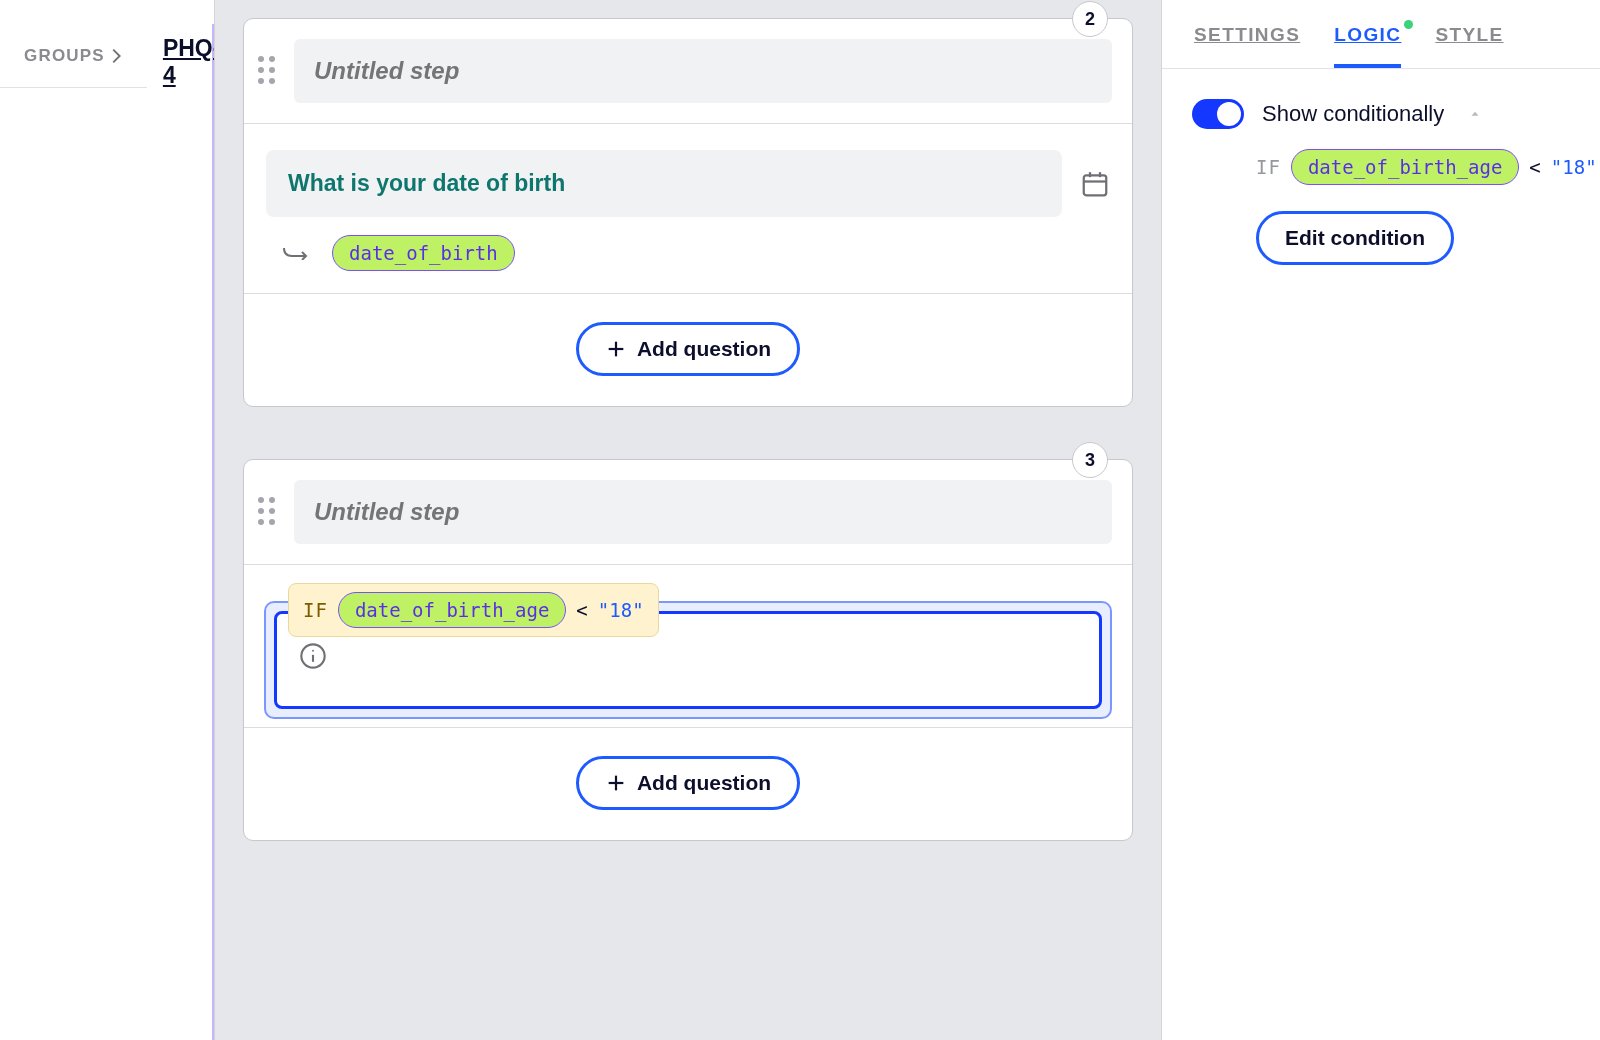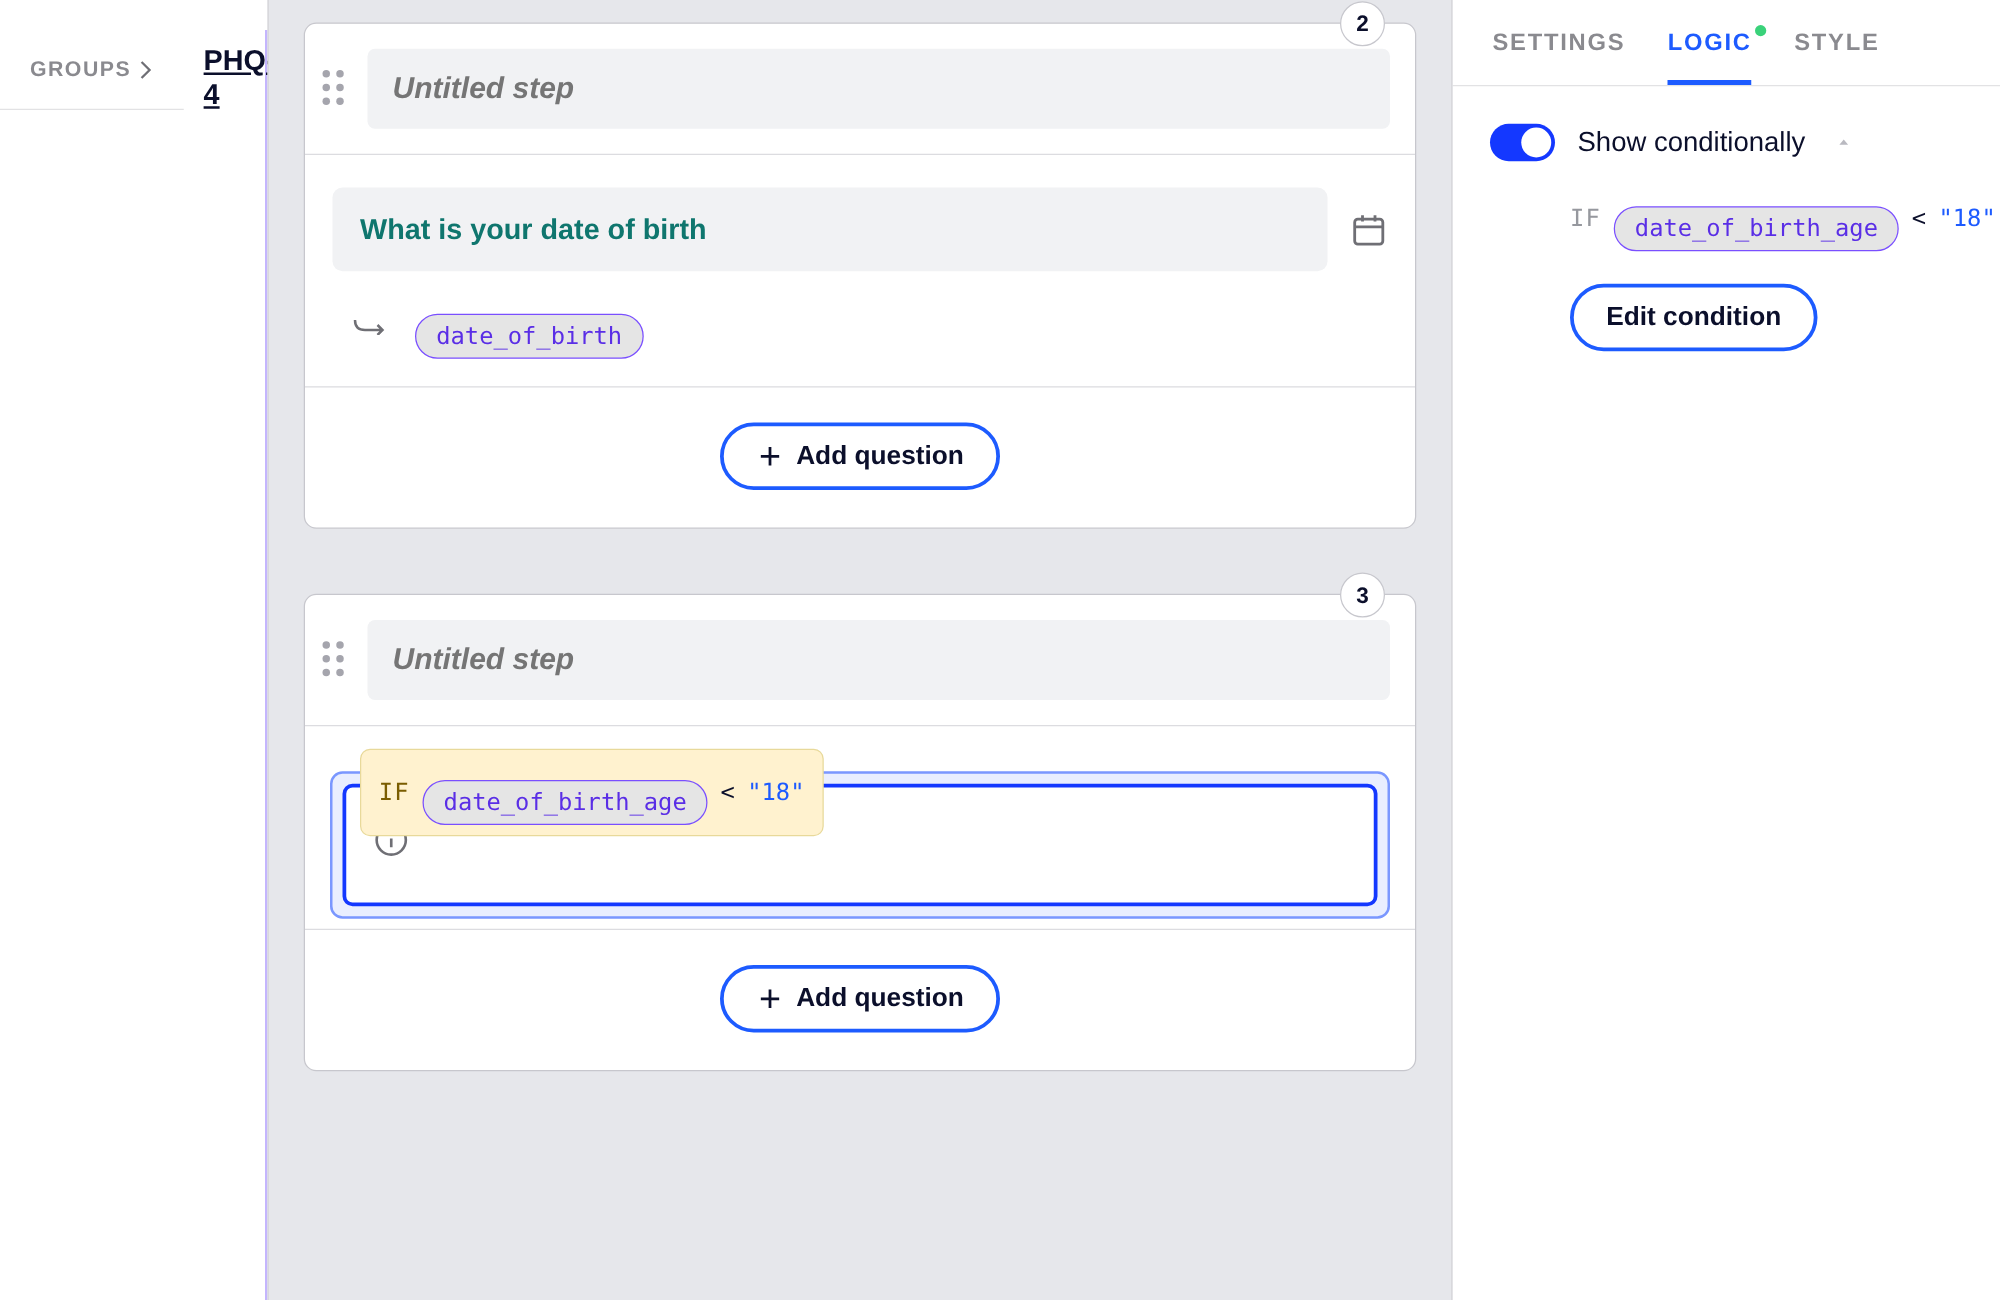--- a/index.html
+++ b/index.html
@@ -157,27 +157,26 @@
   stroke: #6f6f75; stroke-width: 1.8; fill: none;
 }
 .var-row {
   display: flex; align-items: center; gap: 22px;
   margin-top: 18px; margin-left: 16px;
 }
 .arrow-var { width: 28px; height: 14px; stroke: #6f6f75; stroke-width: 2; fill: none; }
 .var-chip {
   display: inline-block;
   border: 1.6px solid #7a4fff;
-  background: #e5e5e5;
+  background: #bef264;
   color: #5a2ee6;
   font-family: ui-monospace, Menlo, Consolas, monospace;
   font-size: 19px;
   padding: 6px 16px;
   border-radius: 999px;
-  margin-top: 16px;
 }
 .add-row {
   display: flex; align-items: center; justify-content: center;
   padding: 28px 0 30px;
 }
 
 
 .cond-tag {
   position: absolute;
   top: -20px; left: 22px;
@@ -264,20 +263,21 @@
   border-bottom: 1.5px solid #e2e2e4;
 }
 .tab {
   font-size: 19px;
   letter-spacing: 1.4px;
   font-weight: 700;
   color: #8a8a8f;
   padding-bottom: 18px;
   cursor: pointer;
   position: relative;
+  text-decoration: underline;
 }
 .tab.active {
   color: #1d5bff;
   border-bottom: 4px solid #1d5bff;
 }
 .tab .dot {
   position: absolute; top: -4px; right: -12px;
   width: 9px; height: 9px; border-radius: 50%;
   background: #3ad27a;
 }

